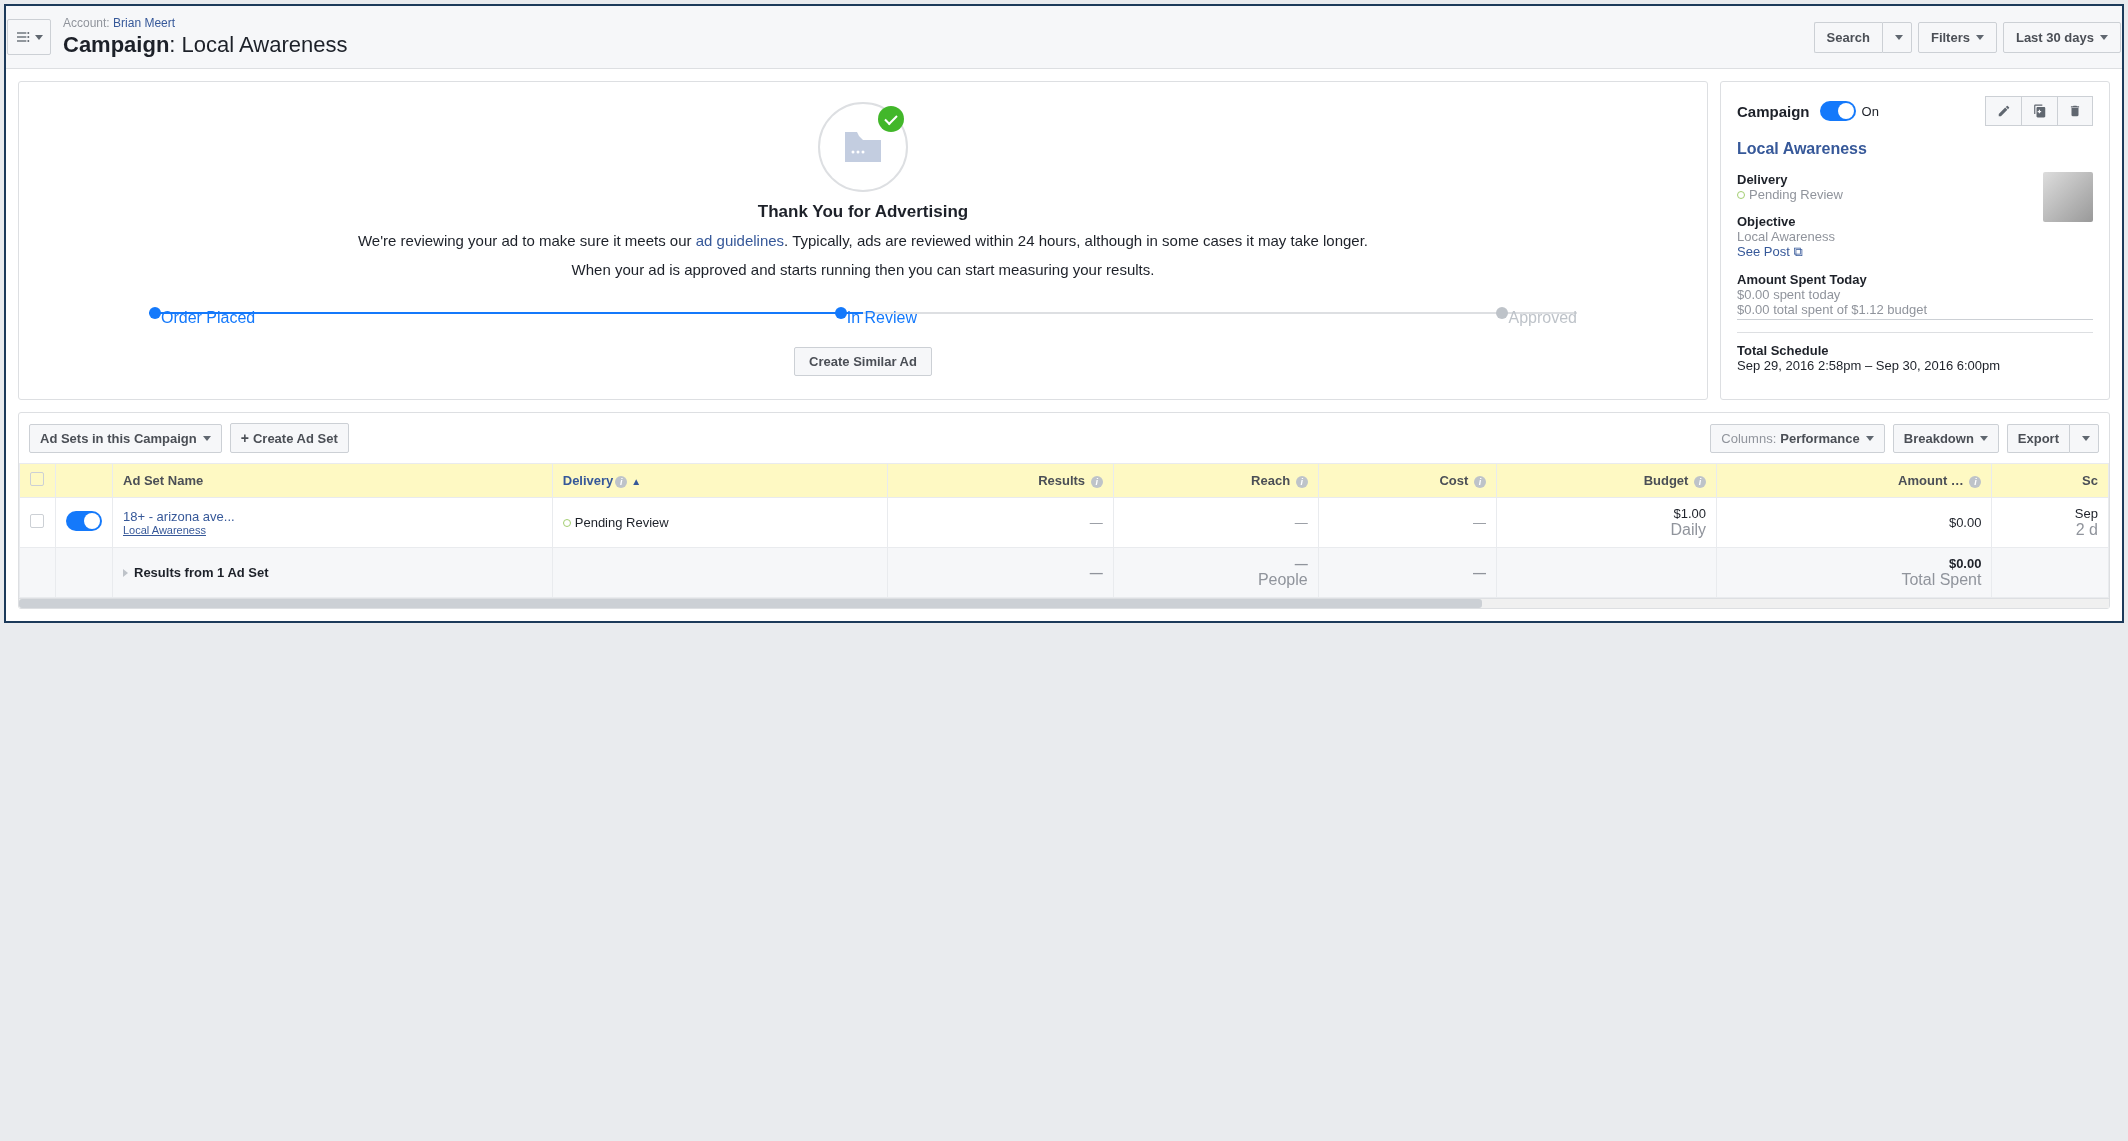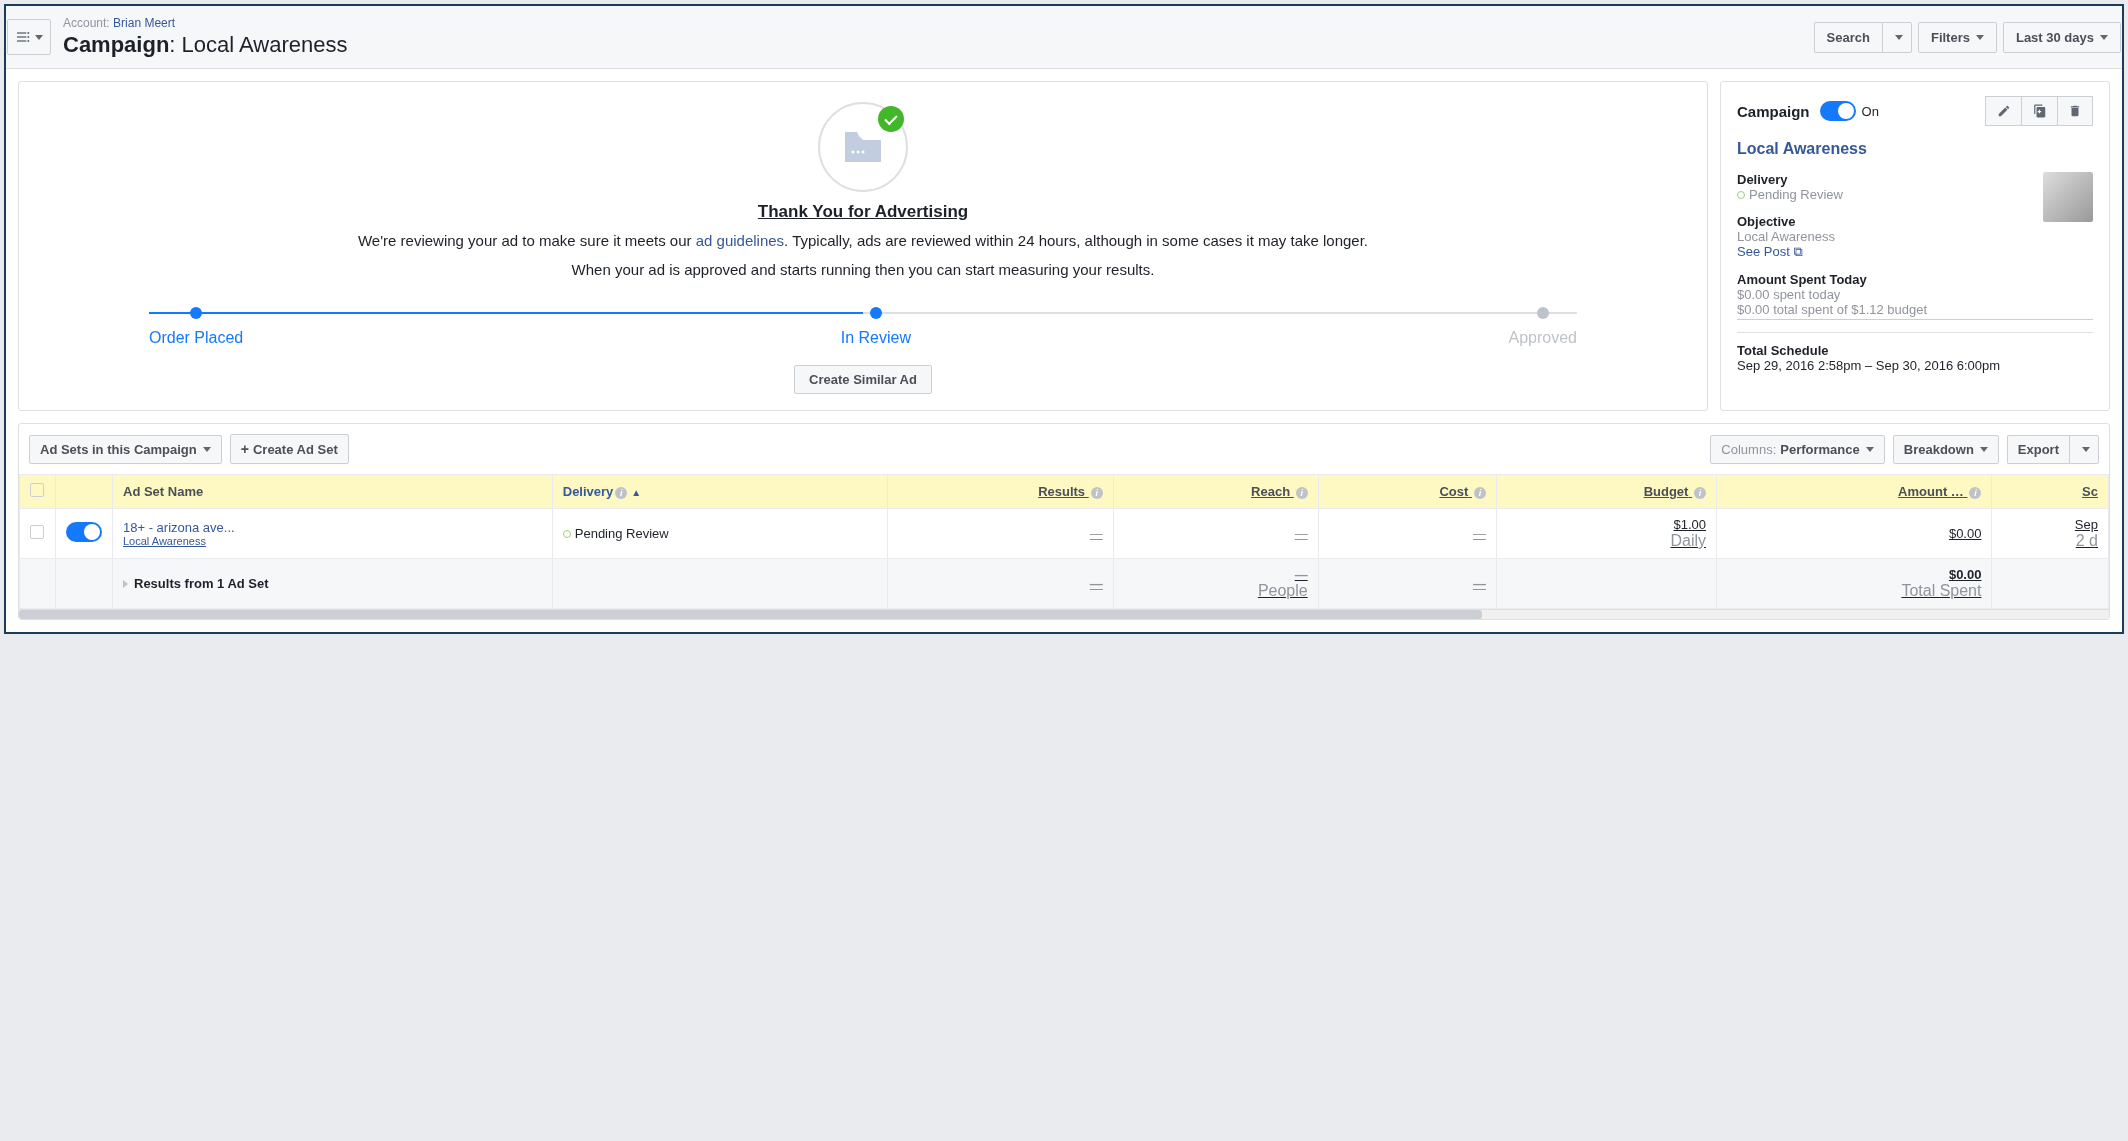--- a/index.html
+++ b/index.html
@@ -17,27 +17,27 @@
 .btn-group { display: flex; }
 .btn { border: 1px solid #ccd0d5; background: #f6f7f9; padding: 7px 12px; font-size: 13px; font-weight: bold; color: #4b4f56; cursor: pointer; display: flex; align-items: center; border-radius: 2px; text-align: center; }
 .btn-group .btn:first-child { border-top-right-radius: 0; border-bottom-right-radius: 0; border-right: none; }
 .btn-group .btn:last-child { border-top-left-radius: 0; border-bottom-left-radius: 0; padding: 7px 8px; }
 .main-row { display: flex; gap: 12px; padding: 12px; }
 .review-panel { flex: 1; background: #fff; border: 1px solid #dddfe2; border-radius: 3px; padding: 20px 30px 16px; text-align: center; }
 .folder-icon { width: 90px; height: 90px; margin: 0 auto 10px; position: relative; }
 .folder-circle { width: 90px; height: 90px; border: 2px solid #dddfe2; border-radius: 50%; display: flex; align-items: center; justify-content: center; }
 .check-badge { position: absolute; top: 4px; right: 4px; width: 26px; height: 26px; background: #42b72a; border-radius: 50%; display: flex; align-items: center; justify-content: center; }
 .check-badge::after { content: ''; width: 10px; height: 5px; border-left: 2px solid #fff; border-bottom: 2px solid #fff; transform: rotate(-45deg); margin-top: -2px; }
-.thank-title { font-size: 17px; font-weight: bold; margin-bottom: 8px; text-decoration: underline; }
+.thank-title { font-size: 17px; font-weight: bold; margin-bottom: 8px; }
 .review-text { font-size: 15px; color: #1d2129; line-height: 1.5; margin-bottom: 6px; }
 .review-text a { color: #365899; text-decoration: none; }
 .progress { display: flex; justify-content: space-between; margin: 26px 100px 18px; position: relative; }
 .progress::before { content: ''; position: absolute; top: 5px; left: 0; right: 0; height: 2px; background: #dddfe2; }
 .progress-fill { position: absolute; top: 5px; left: 0; width: 50%; height: 2px; background: #1479fb; }
-.progress-step { display: flex; flex-direction: column; align-items: center; z-index: 1; font-size: 16px; }
+.progress-step { display: flex; flex-direction: row; align-items: center; z-index: 1; font-size: 16px; }
 .progress-dot { width: 12px; height: 12px; border-radius: 50%; margin-bottom: 10px; }
 .dot-active { background: #1479fb; }
 .dot-inactive { background: #bec3c9; }
 .step-active { color: #1479fb; }
 .step-inactive { color: #bec3c9; }
 .create-similar { border: 1px solid #ccd0d5; background: #f6f7f9; padding: 6px 14px; font-size: 13px; font-weight: bold; color: #4b4f56; cursor: pointer; border-radius: 2px; }
 .side-panel { width: 390px; background: #fff; border: 1px solid #dddfe2; border-radius: 3px; padding: 14px 16px; }
 .side-header { display: flex; align-items: center; margin-bottom: 14px; }
 .side-header .title { font-size: 15px; font-weight: bold; }
 .toggle { width: 36px; height: 20px; background: #1479fb; border-radius: 10px; position: relative; margin: 0 6px 0 10px; cursor: pointer; }
@@ -58,21 +58,21 @@
 .table-toolbar { display: flex; align-items: center; padding: 10px; gap: 8px; }
 .tb-right { margin-left: auto; display: flex; gap: 8px; }
 .tb-btn { border: 1px solid #ccd0d5; background: #f6f7f9; padding: 6px 10px; font-size: 13px; font-weight: bold; color: #4b4f56; cursor: pointer; border-radius: 2px; display: flex; align-items: center; }
 .tb-btn .light { font-weight: normal; color: #90949c; margin-right: 4px; }
 table { width: 100%; border-collapse: collapse; }
 th, td { border: 1px solid #e9ebee; padding: 8px 10px; text-align: left; font-size: 13px; }
 th { background: #fef9c3; font-weight: bold; color: #4b4f56; }
 th.sortable { color: #365899; }
 .info-icon { display: inline-block; width: 12px; height: 12px; background: #bec3c9; border-radius: 50%; color: #fff; font-size: 9px; text-align: center; line-height: 12px; margin-left: 2px; font-style: italic; }
 .sort-arrow { color: #365899; margin-left: 4px; font-size: 10px; }
-td.right, th.right { text-align: right; text-decoration: underline; }
+td.right, th.right { text-align: right; }
 .checkbox { width: 14px; height: 14px; border: 1px solid #ccd0d5; border-radius: 2px; display: inline-block; cursor: pointer; }
 .row-toggle { width: 36px; height: 20px; background: #1479fb; border-radius: 10px; position: relative; cursor: pointer; display: inline-block; }
 .row-toggle::after { content: ''; position: absolute; right: 2px; top: 2px; width: 16px; height: 16px; background: #fff; border-radius: 50%; }
 .adset-link { color: #365899; text-decoration: none; }
 .sub-link { color: #365899; font-size: 11px; display: block; }
 .dash { color: #90949c; }
 .sub-text { color: #90949c; font-size: 16px; display: block; }
 .summary-row td { background: #f6f7f9; font-weight: bold; }
 .summary-row .sub-text { font-weight: normal; }
 .expand-tri { display: inline-block; width: 0; height: 0; border-top: 4px solid transparent; border-bottom: 4px solid transparent; border-left: 5px solid #bec3c9; margin-right: 6px; }

